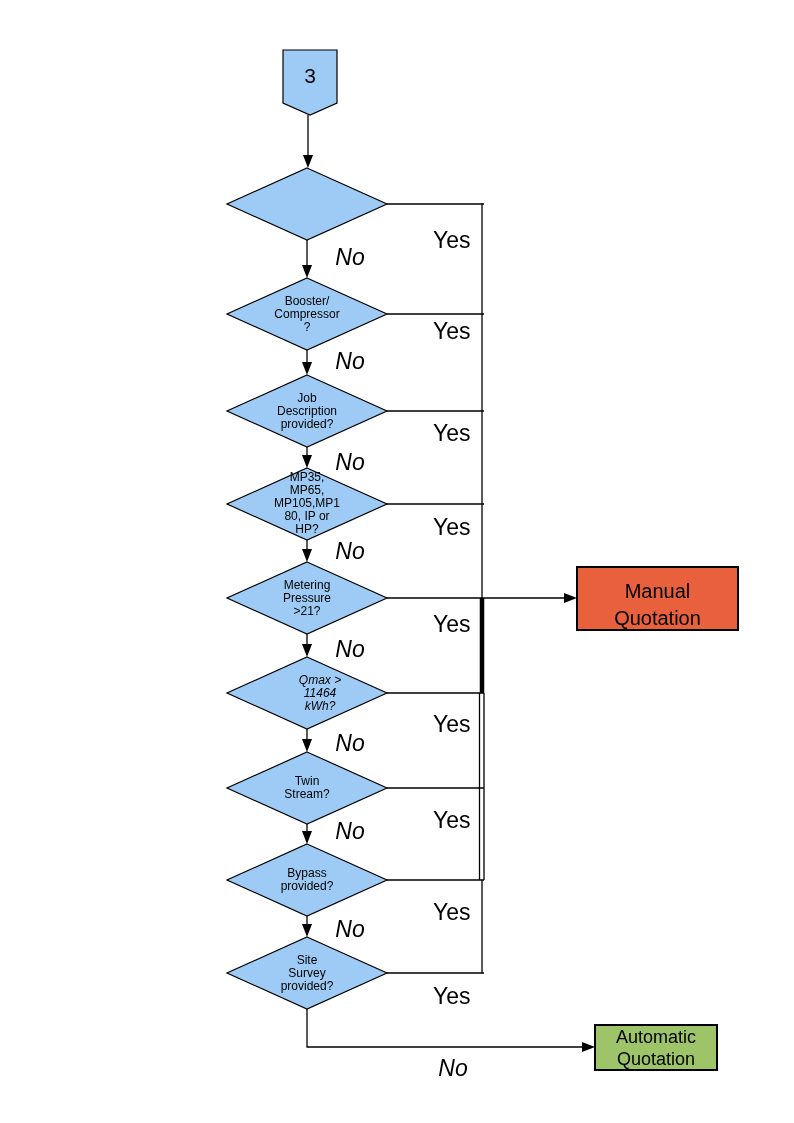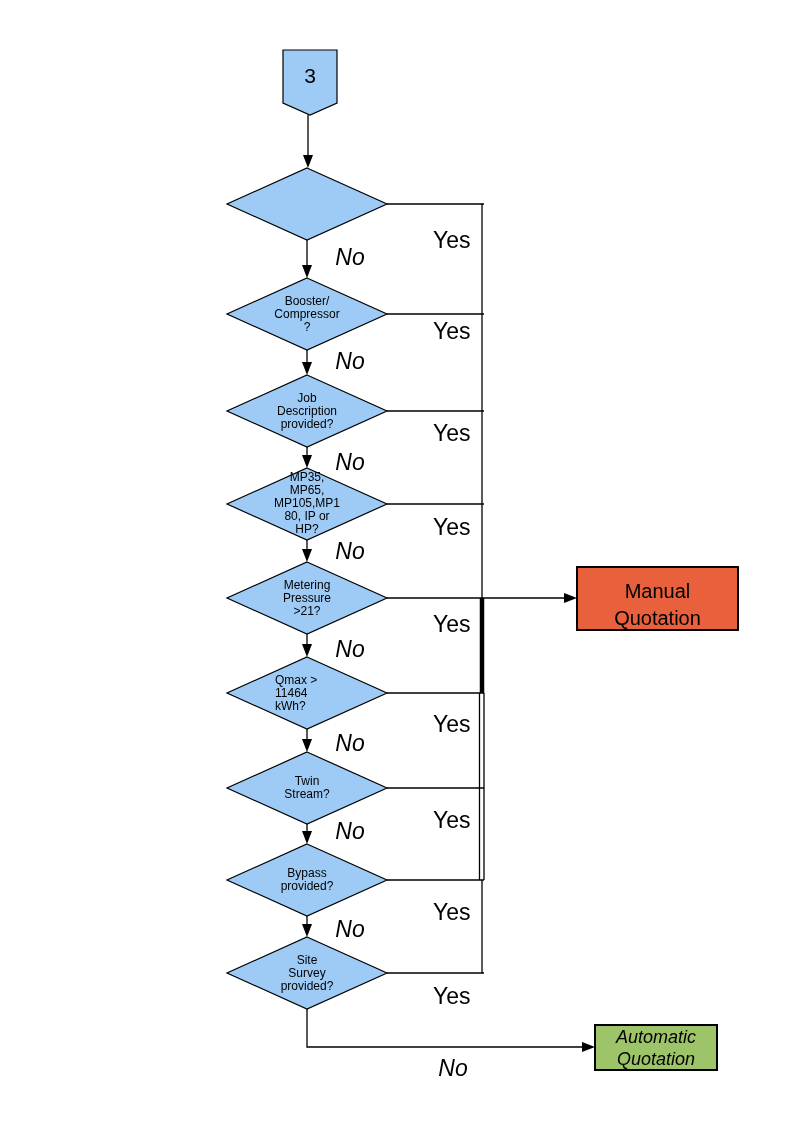--- a/index.html
+++ b/index.html
@@ -7,22 +7,22 @@
         font-family:"Liberation Sans",sans-serif;}
   #chart-svg{position:absolute;left:0;top:0;}
   .lbl{position:absolute;color:#000;white-space:pre-line;}
   .dlbl{font-size:12px;line-height:13px;text-align:center;width:120px;left:247px;}
   .branch{font-size:23px;line-height:26px;width:48px;}
   .yes{left:433px;text-align:left;}
   .no{left:328px;width:44px;text-align:center;font-style:italic;}
   .startlbl{font-size:21px;text-align:center;width:50px;left:285px;top:64px;}
   .boxlbl{text-align:center;}
   .manual-lbl{left:577px;top:570px;width:161px;font-size:20px;line-height:27px;margin-top:8px;}
-  .auto-lbl{left:595px;top:1026px;width:122px;font-size:18px;line-height:22px;font-style:italic;}
-  .qmax{text-align:left;left:275px;width:90px;}
+  .auto-lbl{left:595px;top:1026px;width:122px;font-size:18px;line-height:22px;}
+  .qmax{text-align:center;left:275px;width:90px;font-style:italic;}
 </style>
 </head>
 <body>
 
 <div id="page">
 
   <svg id="chart-svg" width="794" height="1123" viewBox="0 0 794 1123">
 
     <polygon points="283,50 337,50 337,103 310,115 283,103" stroke="#000" stroke-width="1.2" fill="#9ECBF5"></polygon>
 

